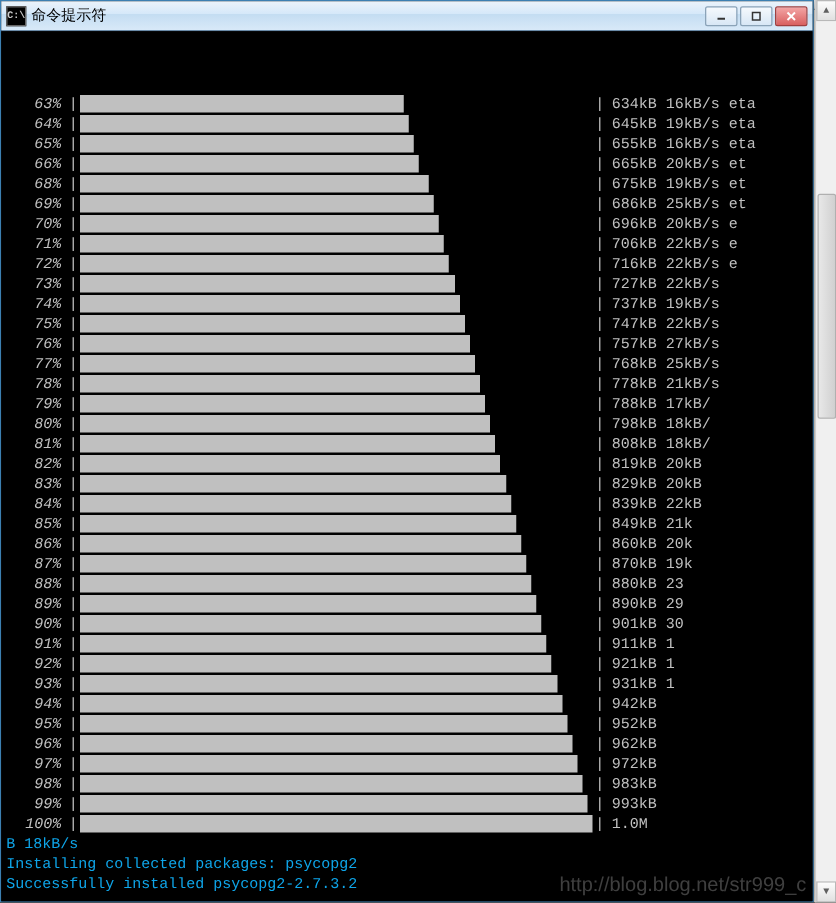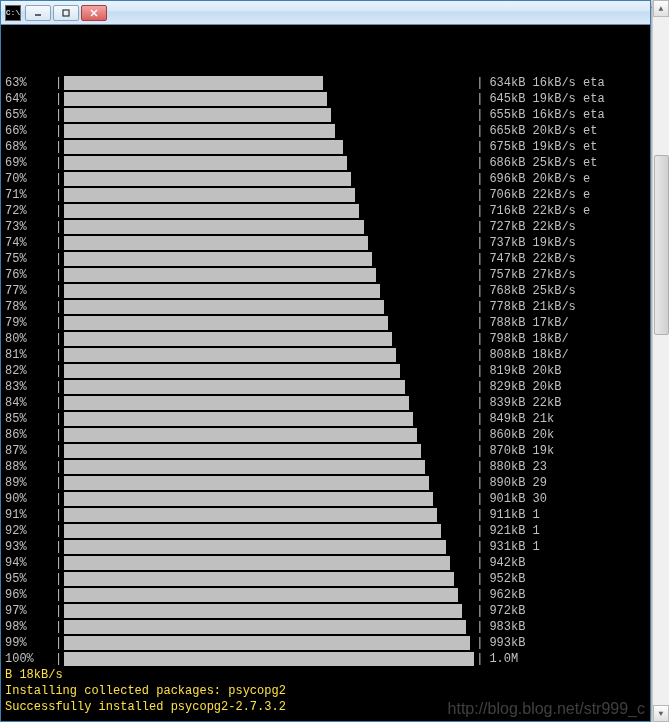--- a/index.html
+++ b/index.html
@@ -100,21 +100,23 @@
       white-space: pre;
       letter-spacing: 0;
     }
     .progress-line {
       display: flex;
       height: 16px;
       align-items: center;
     }
     .pct {
       width: 48px;
+      text-align: right;
       padding-right: 4px;
+      font-style: italic;
     }
     .bar-area {
       flex: 1;
       height: 14px;
       display: flex;
       align-items: center;
       position: relative;
     }
     .bar-fill {
       background: #c0c0c0;
@@ -122,21 +124,21 @@
     }
     .pipe-start, .pipe-end {
       color: #c0c0c0;
       padding: 0 2px;
     }
     .stats {
       white-space: nowrap;
       padding-left: 4px;
     }
     .footer-line {
-      color: #fde047;
+      color: #0ea5e9;
     }
     .right-scroll {
       position: absolute;
       right: 0;
       top: 0;
       width: 17px;
       height: 722px;
       background: #f0f0f0;
       border-left: 1px solid #ccc;
     }
@@ -181,20 +183,21 @@
 <div class="browser-tabs">
   <div class="tab-hint"></div>
   <div class="tab-hint"></div>
   <div class="tab-hint"></div>
   <div class="tab-hint"></div>
 </div>
 
 <div class="window">
   <div class="titlebar">
     <div class="titlebar-icon">C:\</div>
+    <div class="titlebar-title">命令提示符</div>
     <div class="window-controls">
       <div class="win-btn">
         <svg viewBox="0 0 10 10">
             <line x1="2" y1="7" x2="8" y2="7" stroke="#333" stroke-width="1.5"></line>
           </svg>
       </div>
       <div class="win-btn">
         <svg viewBox="0 0 10 10">
             <rect x="2" y="2" width="6" height="6" fill="none" stroke="#333" stroke-width="1.2"></rect>
           </svg>

